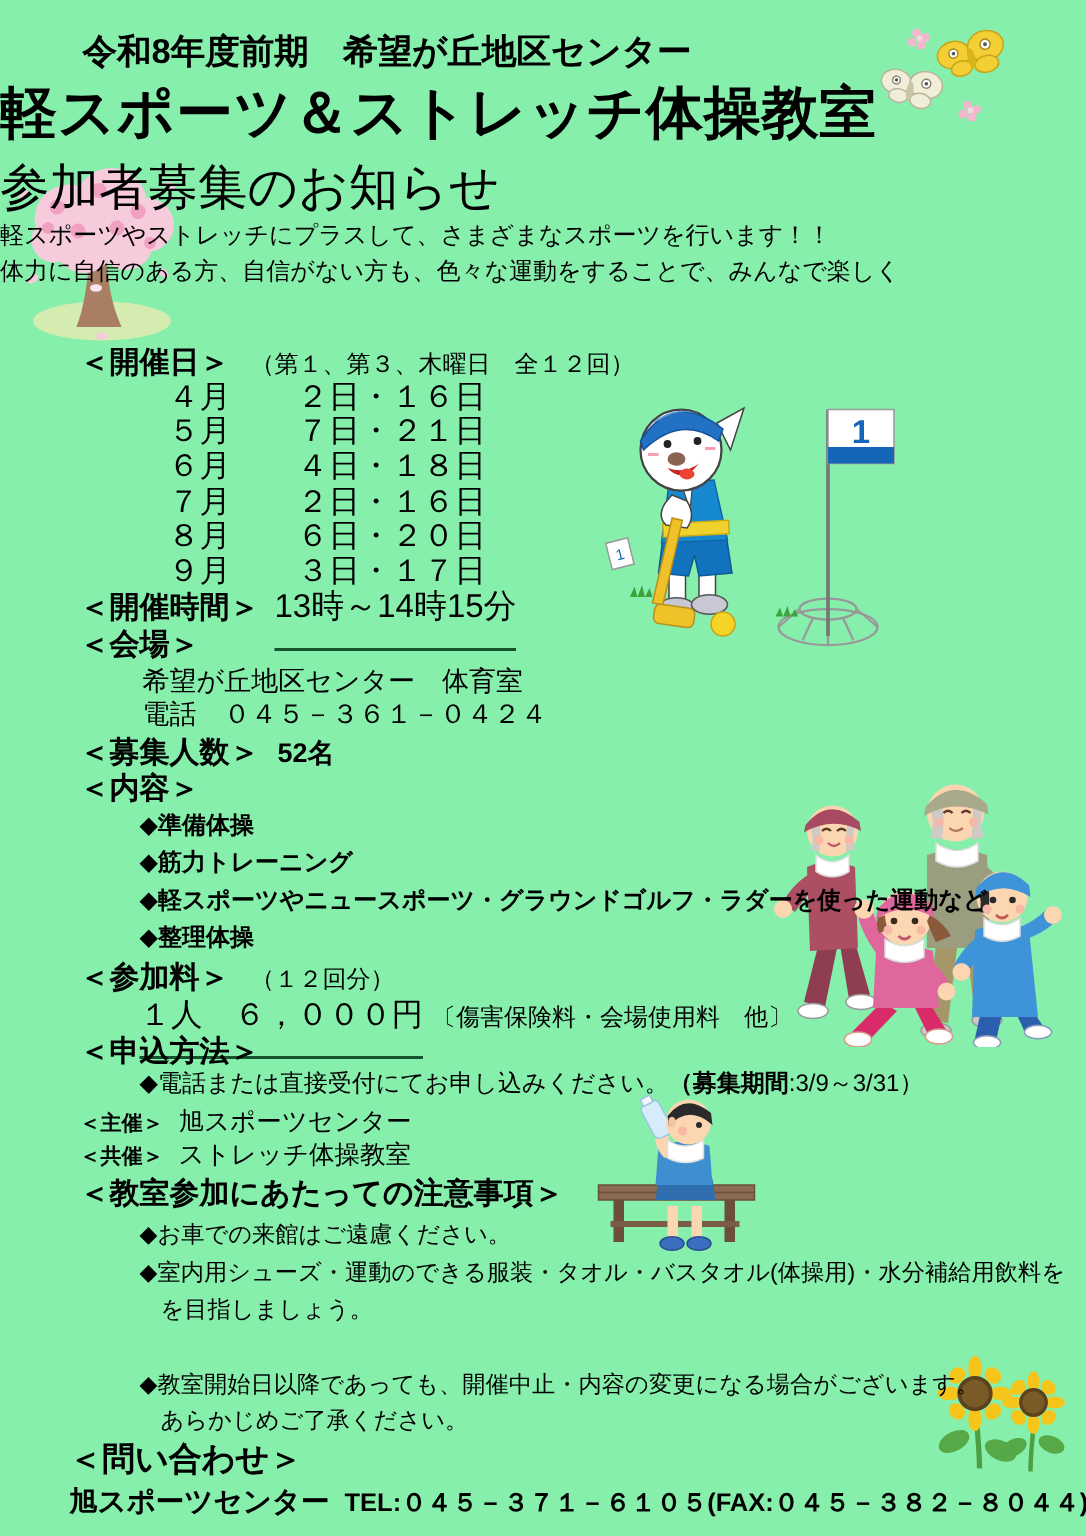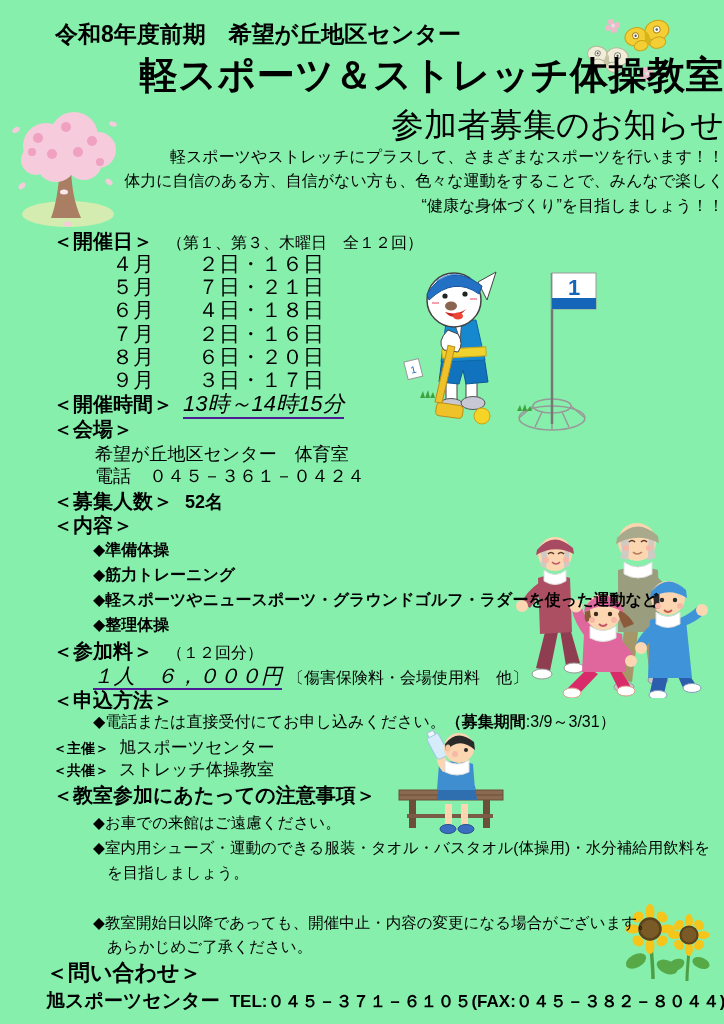--- a/index.html
+++ b/index.html
@@ -1,30 +1,30 @@
 <!DOCTYPE html>
 <html><head>
 <meta charset="utf-8">
 <style>
   html,body{margin:0;padding:0;background:#e8e8e8;}
   .page{position:relative;width:724px;height:1024px;background:#86efac;overflow:hidden;
         font-family:"Liberation Sans","DejaVu Sans",sans-serif;color:#000;}
   .abs{position:absolute;white-space:nowrap;z-index:2;}
   .svgwrap{position:absolute;z-index:1;}
-  .center{left:0;width:724px;text-align:right;}
+  .center{left:0;width:724px;text-align:left;}
   .era{font-size:23px;font-weight:bold;}
   .title{font-size:38px;font-weight:bold;letter-spacing:0.5px;}
   .subtitle{font-size:33px;font-weight:500;}
   .intro{font-size:16px;}
   .h20{font-size:20px;font-weight:bold;}
   .h18{font-size:14px;font-weight:bold;}
   .note-inline{font-size:16px;font-weight:normal;margin-left:14px;}
   .drow{position:absolute;font-size:21px;z-index:2;white-space:nowrap;}
   .dmonth{display:inline-block;width:86px;}
-  .uline{border-bottom:2px solid #4c1d95;padding-bottom:1px;font-style:italic;}
+  .uline{border-bottom:2px solid #14532d;padding-bottom:16px;}
   .timeval{font-size:22px;margin-left:10px;font-weight:normal;}
   .plain18{font-size:18px;font-weight:normal;}
   .bold18{font-size:18px;font-weight:bold;margin-left:12px;}
   .citem{font-size:16px;font-weight:bold;}
   .price{font-size:21px;font-weight:normal;}
   .pnote{font-size:16px;margin-left:6px;font-weight:normal;}
   .app16{font-size:16px;font-weight:normal;}
   .appbold{font-weight:bold;}
   .orgval{font-size:17px;font-weight:normal;margin-left:10px;}
   .nline{font-size:15.5px;}
@@ -36,21 +36,20 @@
 <body>
 
 <div class="page">
 
   <div class="abs era" style="left:55px;top:19px;">令和8年度前期　希望が丘地区センター</div>
   <div class="abs title center" style="top:50px;">軽スポーツ＆ストレッチ体操教室</div>
   <div class="abs subtitle center" style="top:103px;">参加者募集のお知らせ</div>
 
   <div class="abs intro center" style="top:147px;">軽スポーツやストレッチにプラスして、さまざまなスポーツを行います！！</div>
   <div class="abs intro center" style="top:171px;">体力に自信のある方、自信がない方も、色々な運動をすることで、みんなで楽しく</div>
-  <div class="abs intro center" style="top:196px;">“健康な身体づくり”を目指しましょう！！</div>
 
   <div class="abs" style="left:53px;top:228px;">
     <span class="h20">＜開催日＞</span><span class="note-inline">（第１、第３、木曜日　全１２回）</span>
   </div>
   <div class="drow" style="left:112px;top:250px;"><span class="dmonth">４月</span><span>２日・１６日</span></div>
   <div class="drow" style="left:112px;top:273px;"><span class="dmonth">５月</span><span>７日・２１日</span></div>
   <div class="drow" style="left:112px;top:296px;"><span class="dmonth">６月</span><span>４日・１８日</span></div>
   <div class="drow" style="left:112px;top:320px;"><span class="dmonth">７月</span><span>２日・１６日</span></div>
   <div class="drow" style="left:112px;top:343px;"><span class="dmonth">８月</span><span>６日・２０日</span></div>
   <div class="drow" style="left:112px;top:366px;"><span class="dmonth">９月</span><span>３日・１７日</span></div>

